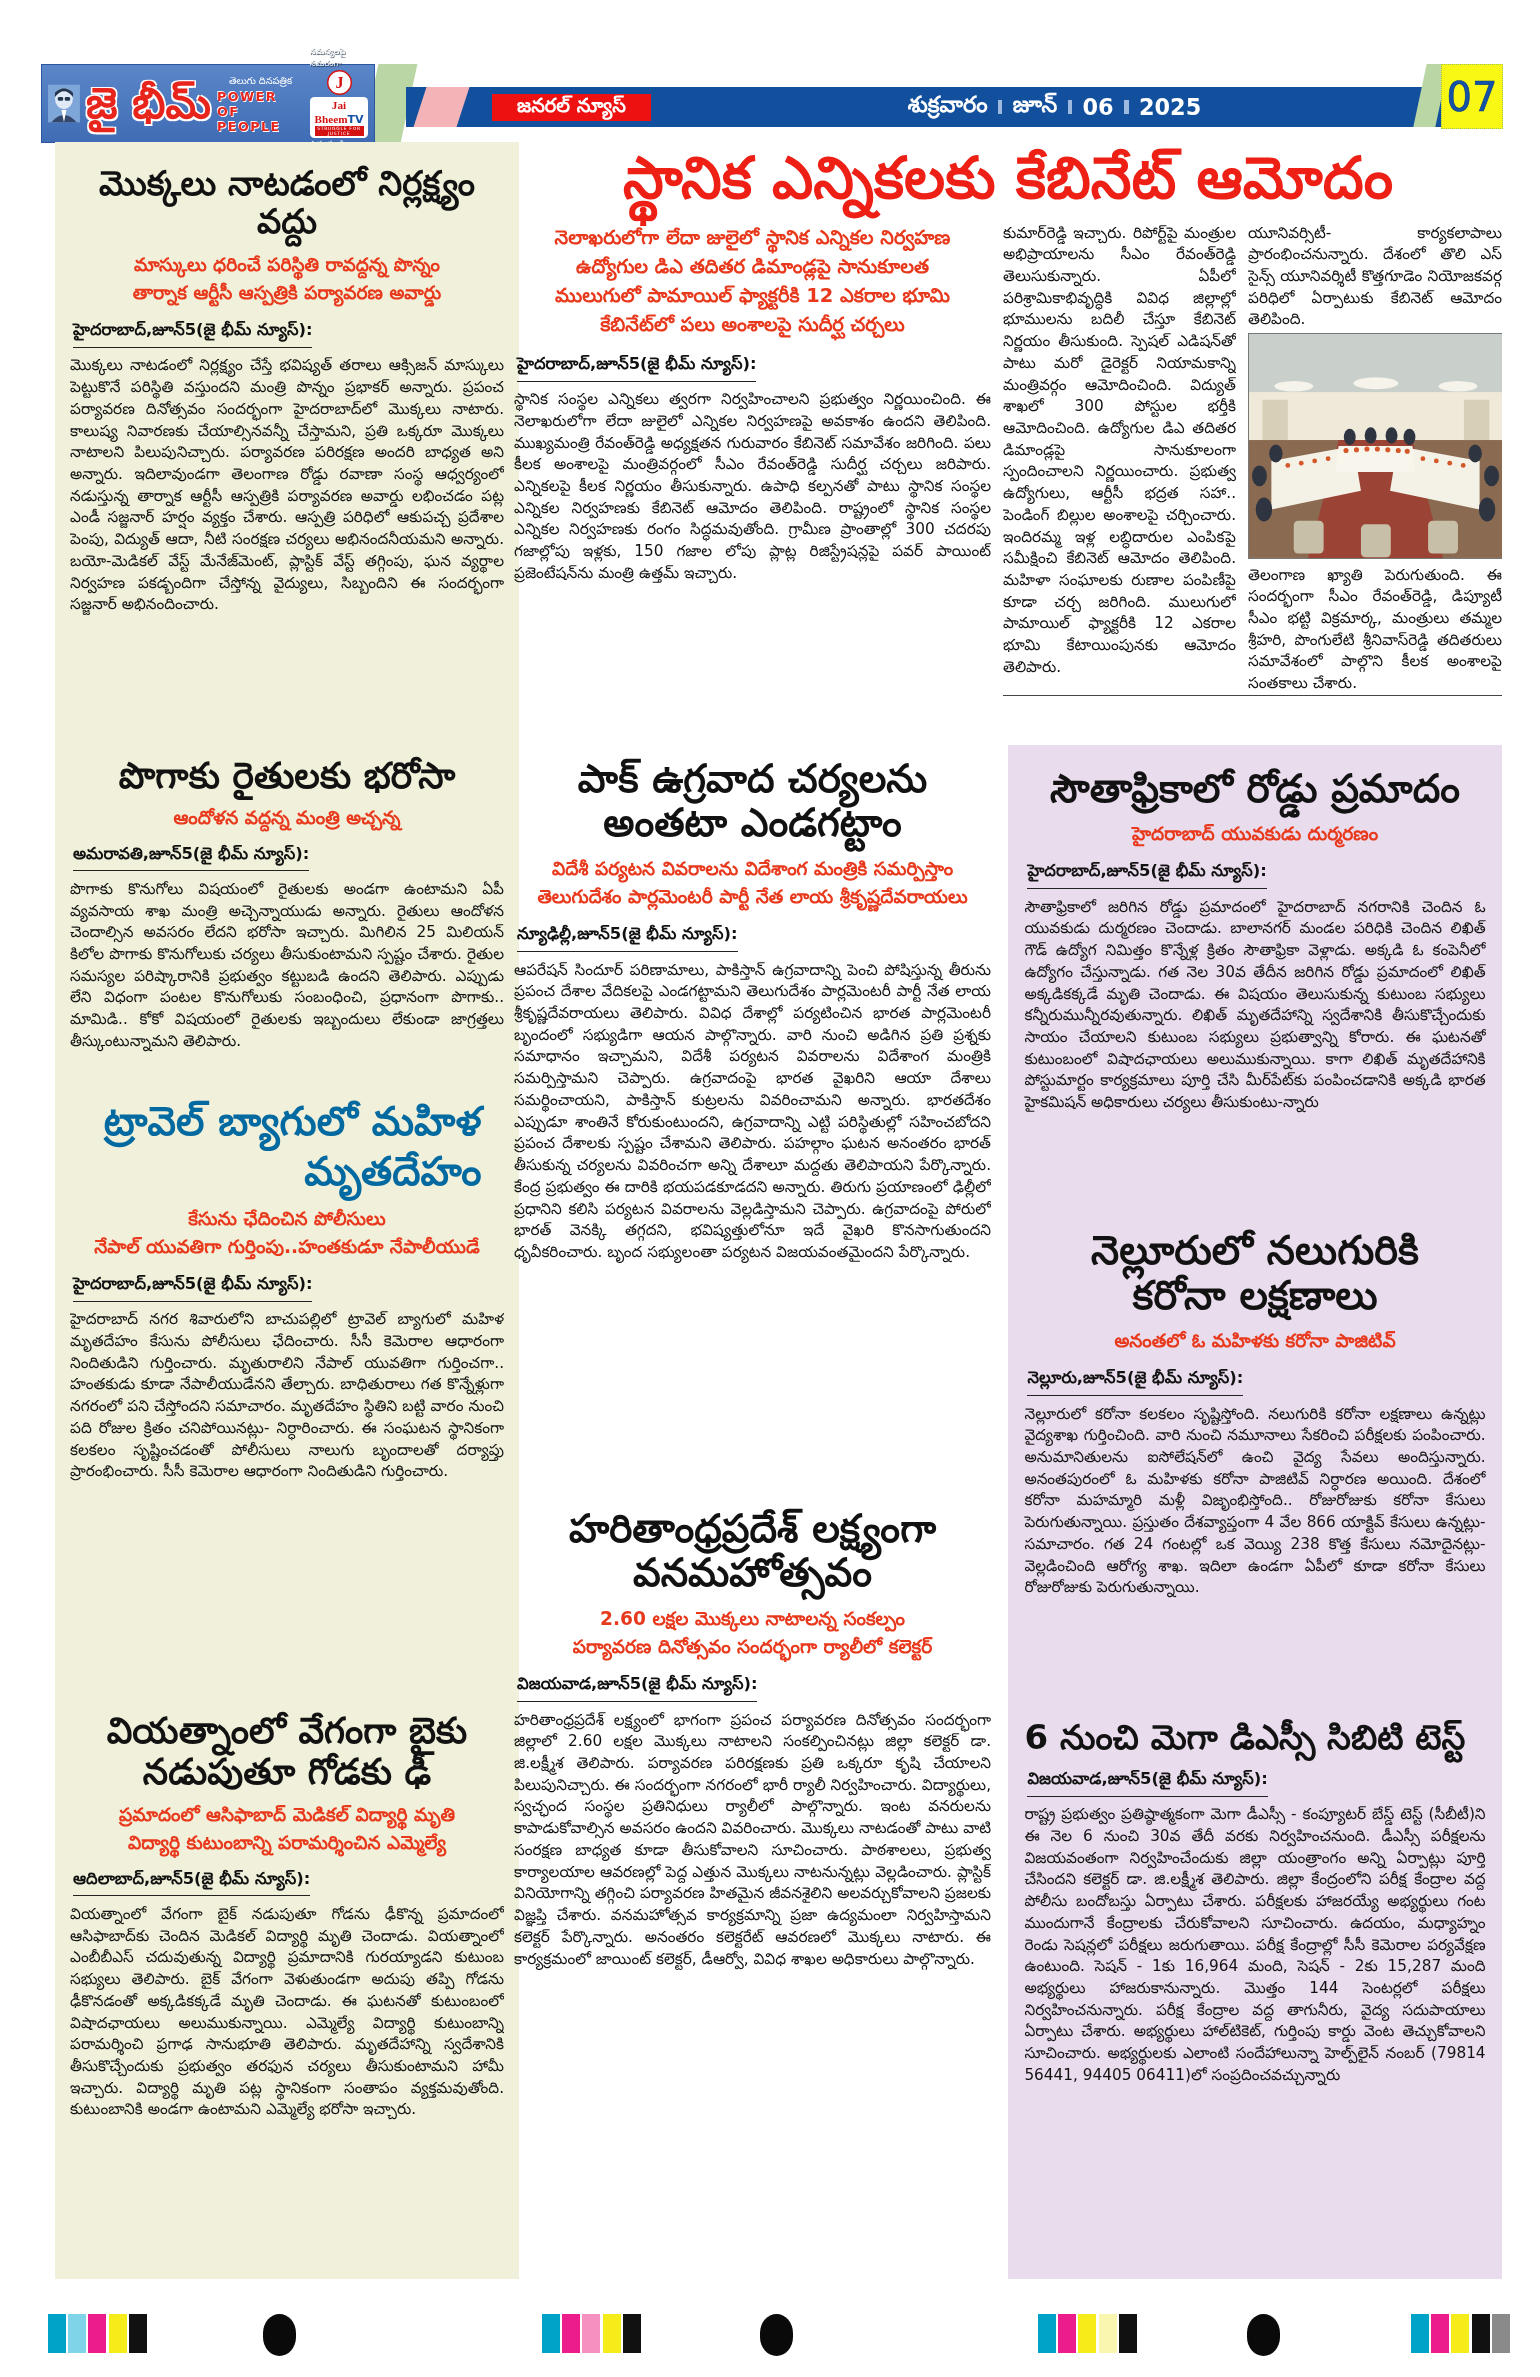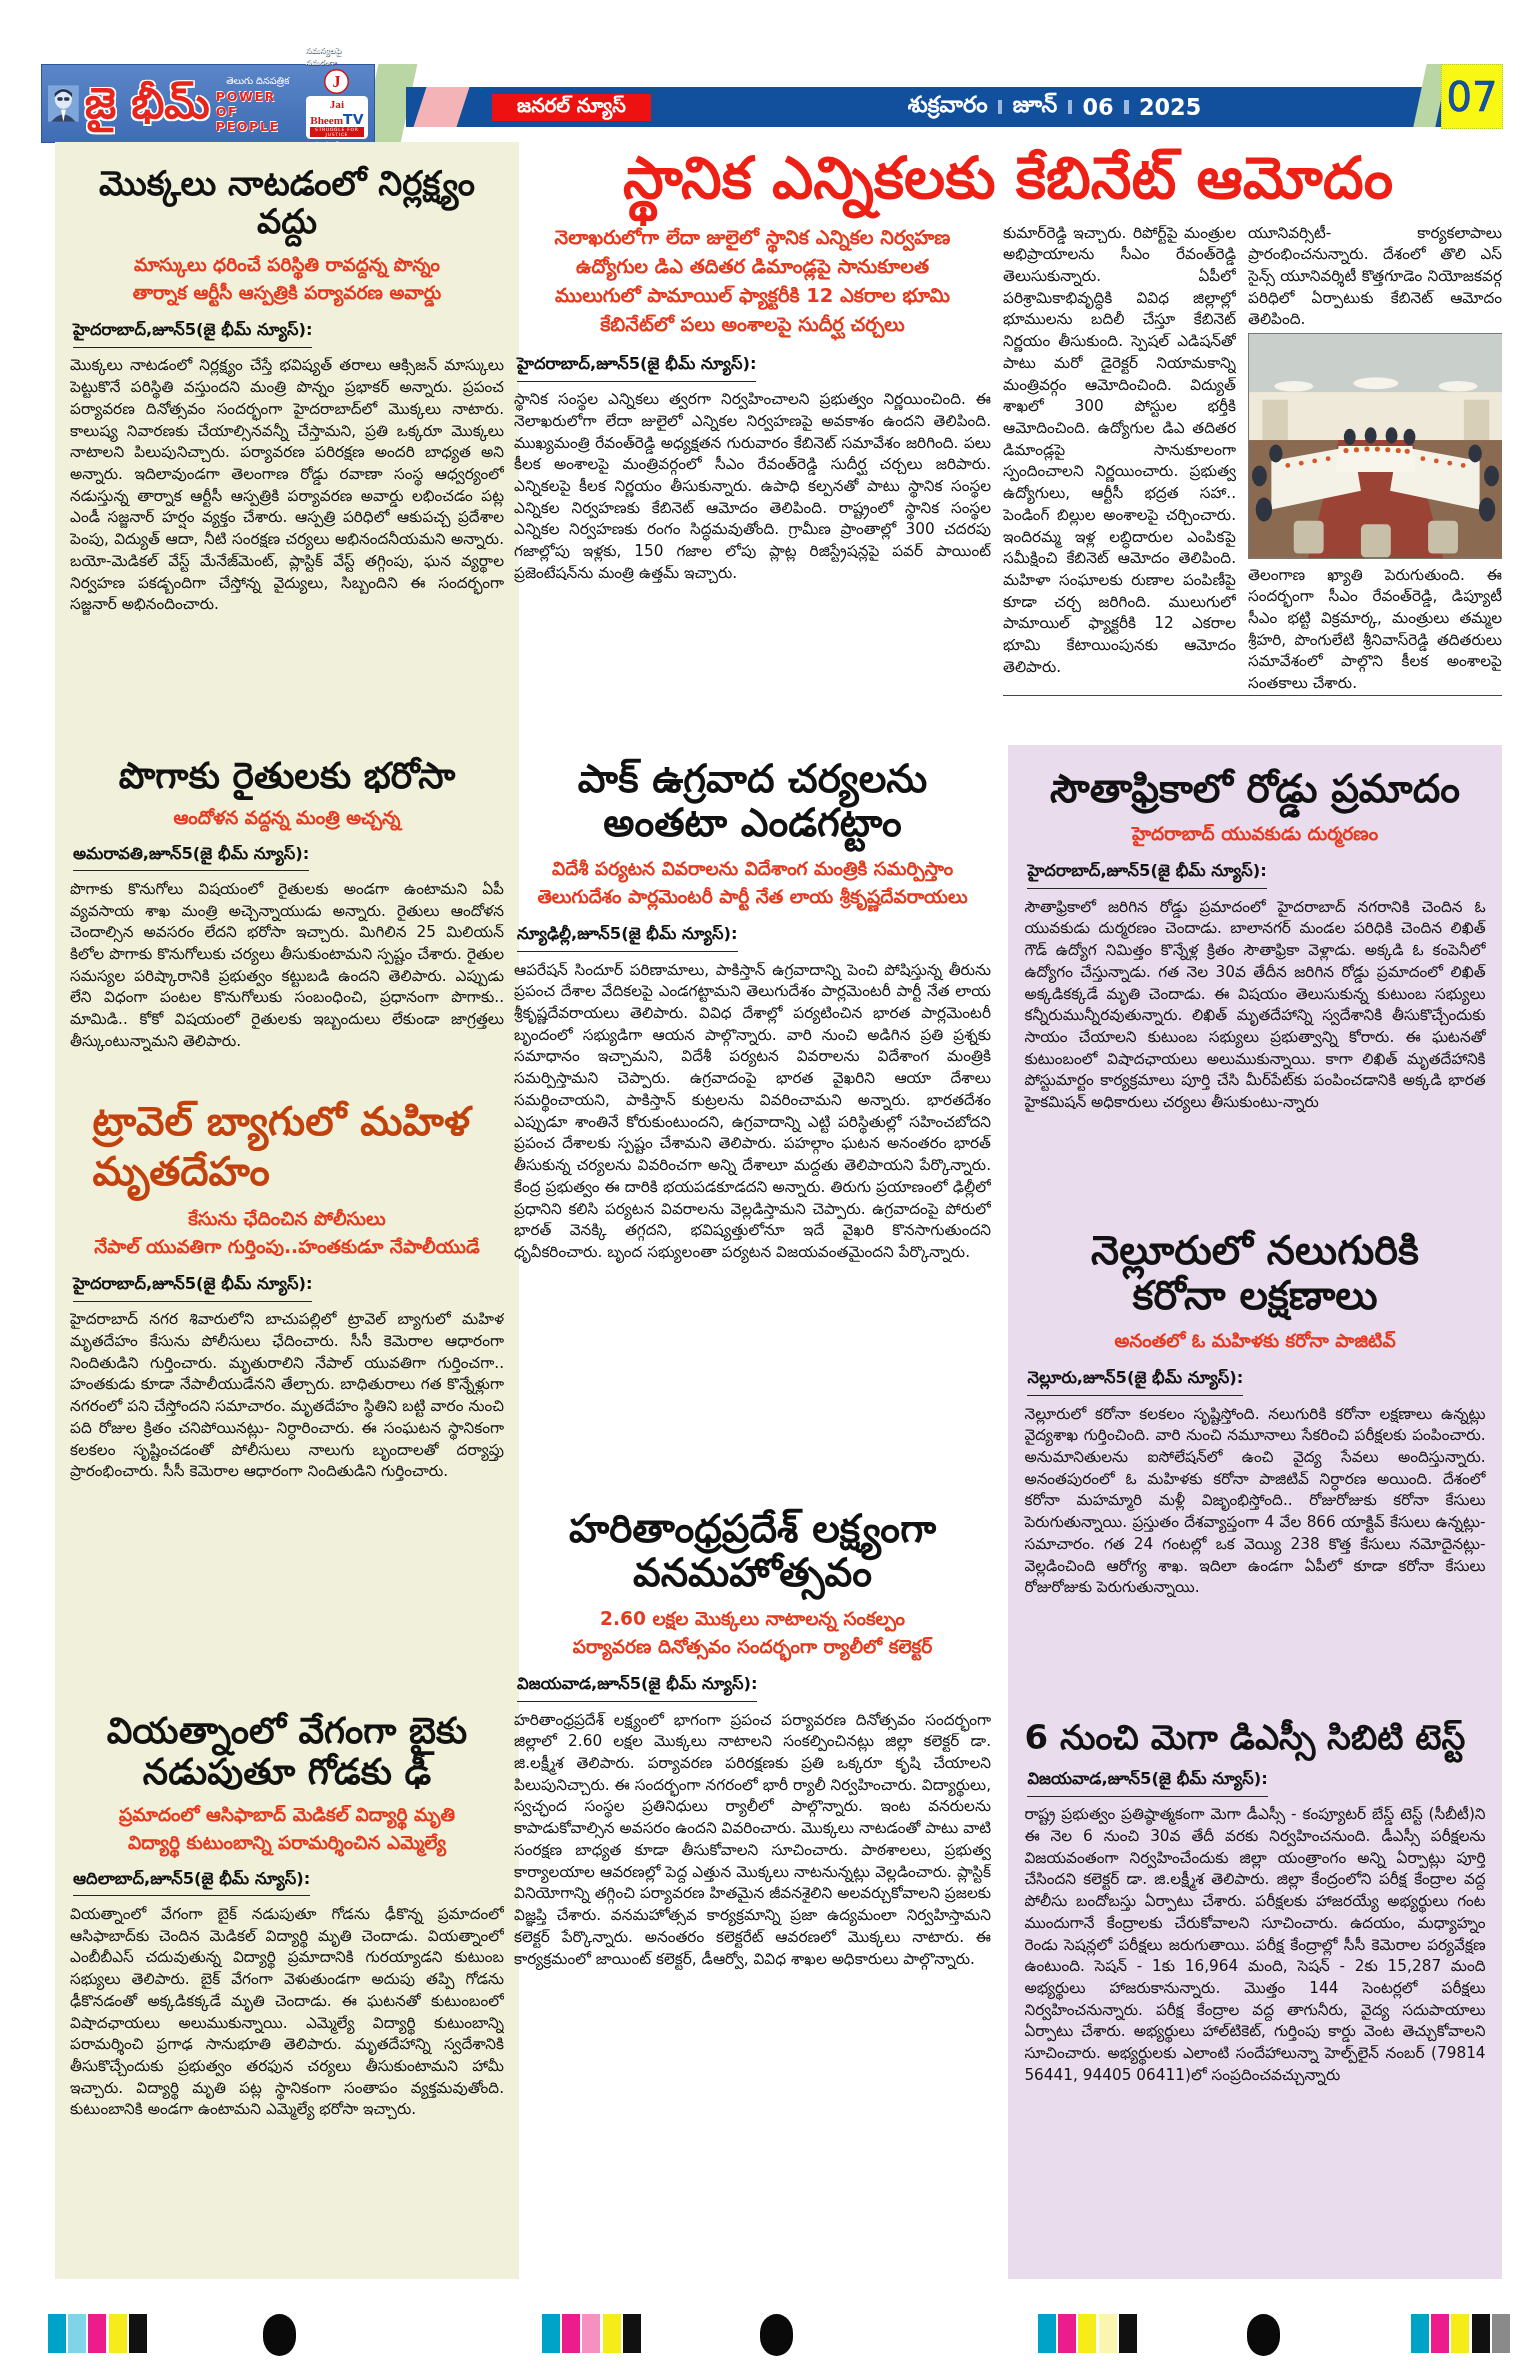--- a/index.html
+++ b/index.html
@@ -10,35 +10,35 @@
   #masthead{left:41px;top:64px;width:334px;height:79px;background:linear-gradient(180deg,#5b86c8,#3f6cb4);border:0.7px solid #2c56a0;display:flex;align-items:center;padding:3px 6px;box-sizing:border-box;gap:6px;}
   #mast-title{font-size:43px;font-weight:800;color:#e8251d;text-shadow:1.5px 1.5px 0 #ffffff,-1.5px -1.5px 0 #ffffff,1.5px -1.5px 0 #ffffff,-1.5px 1.5px 0 #ffffff;line-height:0.9;white-space:nowrap;}
   #mast-mid{display:flex;flex-direction:column;align-items:center;}
   #mast-sub{font-size:9.7px;color:#ffffff;margin-top:1.5px;}
   #mast-power{font-size:12.7px;font-weight:800;color:#e8251d;letter-spacing:1.5px;text-shadow:0.7px 0.7px 0 #fff,-0.7px -0.7px 0 #fff;}
   #mast-right{display:flex;flex-direction:column;align-items:center;margin-left:auto;}
   #mast-toptag{font-size:8.2px;color:#ffffff;text-shadow:0.7px 0.7px 0.7px #234;}
   .tvbox{background:#ffffff;border-radius:4.5px;padding:1.5px 4.5px;margin:1.5px 0;text-align:center;}
   .tvname{color:#d41212;font-weight:800;font-size:11.2px;font-family:"Liberation Serif",serif;}
   .tvstrip{background:#d41212;color:#ffffff;font-size:4.5px;letter-spacing:0.7px;padding:0 1.5px;}
-  .tvTV{color:#1553a8;font-weight:800;font-size:14px;}
+  .tvTV{color:#1553a8;font-weight:800;font-size:11px;}
   #mast-sidetag{font-size:7.5px;color:#ffffff;}
   #green-wedge{left:370px;top:64px;width:39px;height:79px;background:#b9d6a4;transform:skewX(-12deg);}
   #topbar{left:406px;top:87px;width:1036px;height:40px;background:#12509e;display:flex;align-items:center;}
   #pink-wedge{left:420px;top:87px;width:43px;height:40px;background:#f4b3b6;transform:skewX(-18deg);}
   #section-box{position:relative;margin-left:43px;background:#ee1111;color:#ffffff;font-size:19.4px;font-weight:700;padding:0 25px;}
   #date-strip{position:absolute;left:350px;right:89px;top:0;height:40px;display:flex;align-items:center;justify-content:center;gap:10.4px;color:#ffffff;font-weight:800;font-size:22.4px;}
   .date-sep{width:4.5px;height:13.4px;background:#9db9e0;display:inline-block;}
   #pageno-box{left:1441px;top:64px;width:60px;height:63px;background:#f8f814;border:0.7px dotted #9ec74f;display:flex;align-items:center;justify-content:center;}
   #pageno-wedge{left:1420px;top:64px;width:22.4px;height:63px;background:#b9d6a4;transform:skewX(-12deg);}
   #pageno{font-size:40px;font-weight:400;color:#1553a8;-webkit-text-stroke:0.7px #0d3e85;}
   
   .h-black{color:#121212;font-weight:800;text-align:center;line-height:1.12;}
   .h-red{color:#ee2016;font-weight:800;text-align:center;line-height:1.08;}
-  .h-maroon{color:#c2410c;font-weight:600;text-align:left;line-height:1.25;font-family:"DejaVu Serif","Liberation Serif",serif;}
+  .h-maroon{color:#0369a1;font-weight:600;text-align:right;line-height:1.25;font-family:"DejaVu Serif","Liberation Serif",serif;}
   .deck{color:#e8391d;font-weight:700;text-align:center;font-size:18.6px;line-height:1.5;}
   .byline{display:inline-block;font-weight:700;font-size:16.4px;color:#111;border-bottom:1.5px solid #222;padding-bottom:3.7px;margin:6px 0 7.5px 3px;}
   .body-txt{font-size:15.3px;line-height:1.42;color:#111;text-align:justify;}
   .article{overflow:hidden;box-sizing:border-box;}
   
   #left-col{left:55px;top:142px;width:464px;height:2137px;background:#f1f0da;padding:10.4px 15px;box-sizing:border-box;}
   #main-art{left:514px;top:142px;width:988px;height:593px;overflow:hidden;}
   #main-headline{font-size:58px;margin:4.5px 0 13.4px 0;}
   #main-cols{display:flex;gap:12px;}
   #main-colA{width:477px;}

